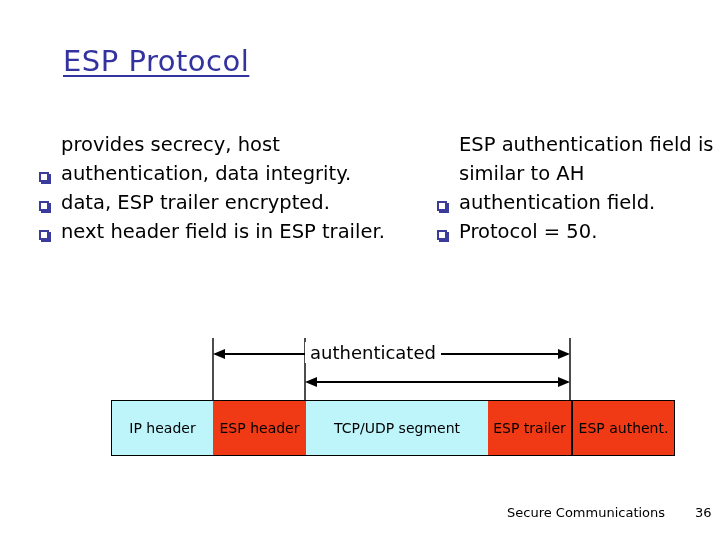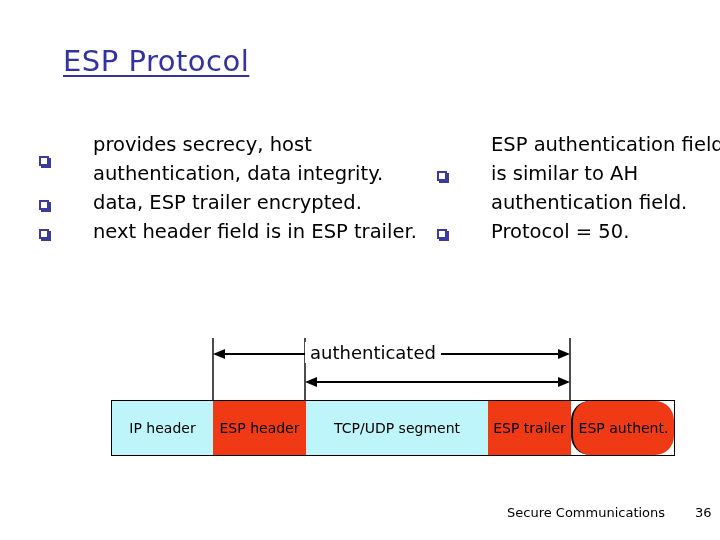--- a/index.html
+++ b/index.html
@@ -44,23 +44,22 @@
     font-family: "DejaVu Sans", sans-serif;
     font-size: 19.5px;
     line-height: 29px;
     color: #000000;
   }
   .col-left  { left: 22px;  top: 130px; width: 390px; }
   .col-right { left: 420px; top: 130px; width: 290px; }
 
   .bullet-row {
     display: flex;
-    align-items: center;
+    align-items: flex-end;
     margin-bottom: 0px;
-    gap: 32px;
   }
   .bullet-marker {
     flex: 0 0 auto;
     width: 22px;
     padding-top: 4px;
     font-size: 15px;
     line-height: 22px;
     color: #3B3B9E;
   }
   .bullet-marker .sq {
@@ -129,21 +128,21 @@
     background: #F03A15;
     color: #000000;
   }
   .pbox.divider-left {
     border-left: 2px solid #000000;
   }
   #box-ip-header     { width: 101px; }
   #box-esp-header    { width: 93px;  }
   #box-tcp-udp       { width: 182px; }
   #box-esp-trailer   { width: 83px;  }
-  #box-esp-authent   { width: 103px; border-radius: 19px; }
+  #box-esp-authent   { width: 103px; }
 
   
   .footer {
     position: absolute;
     top: 505px;
     font-family: "DejaVu Sans", sans-serif;
     font-size: 13px;
     color: #000000;
     white-space: nowrap;
   }

